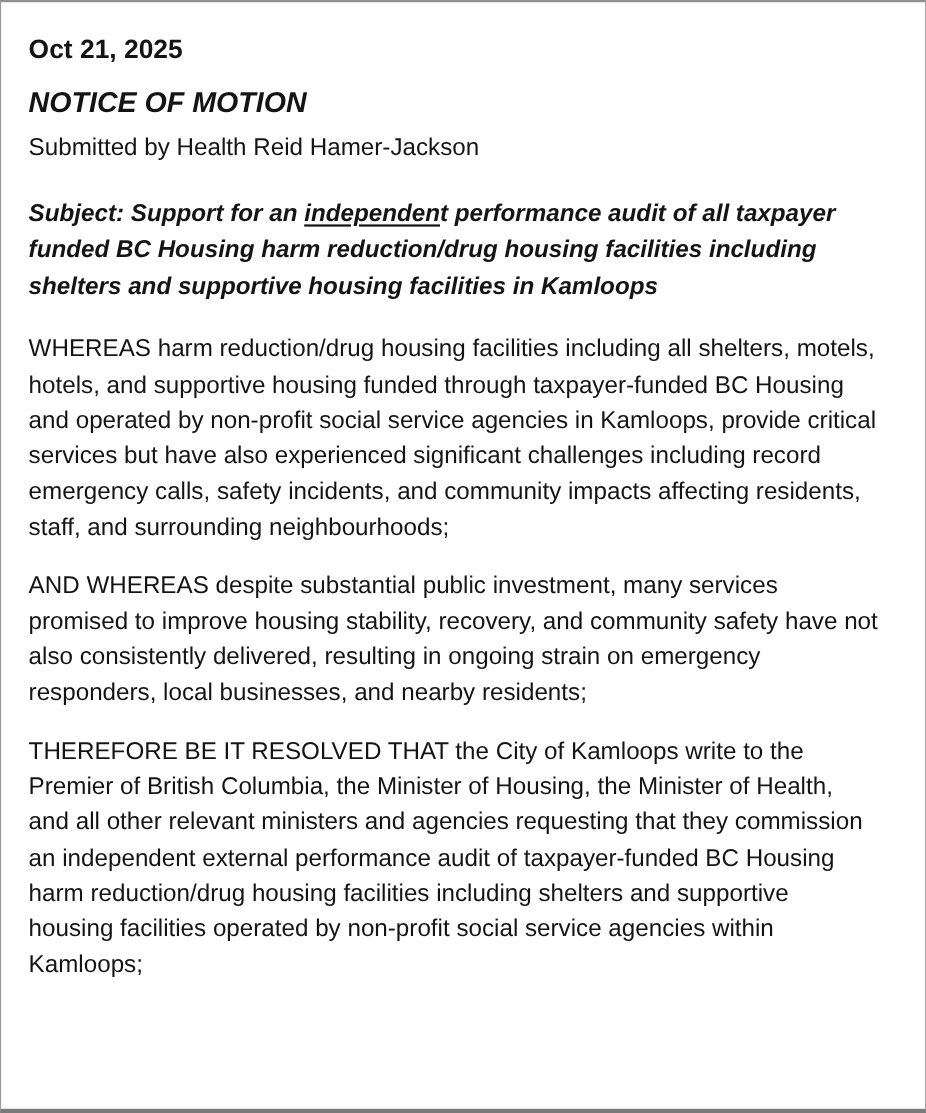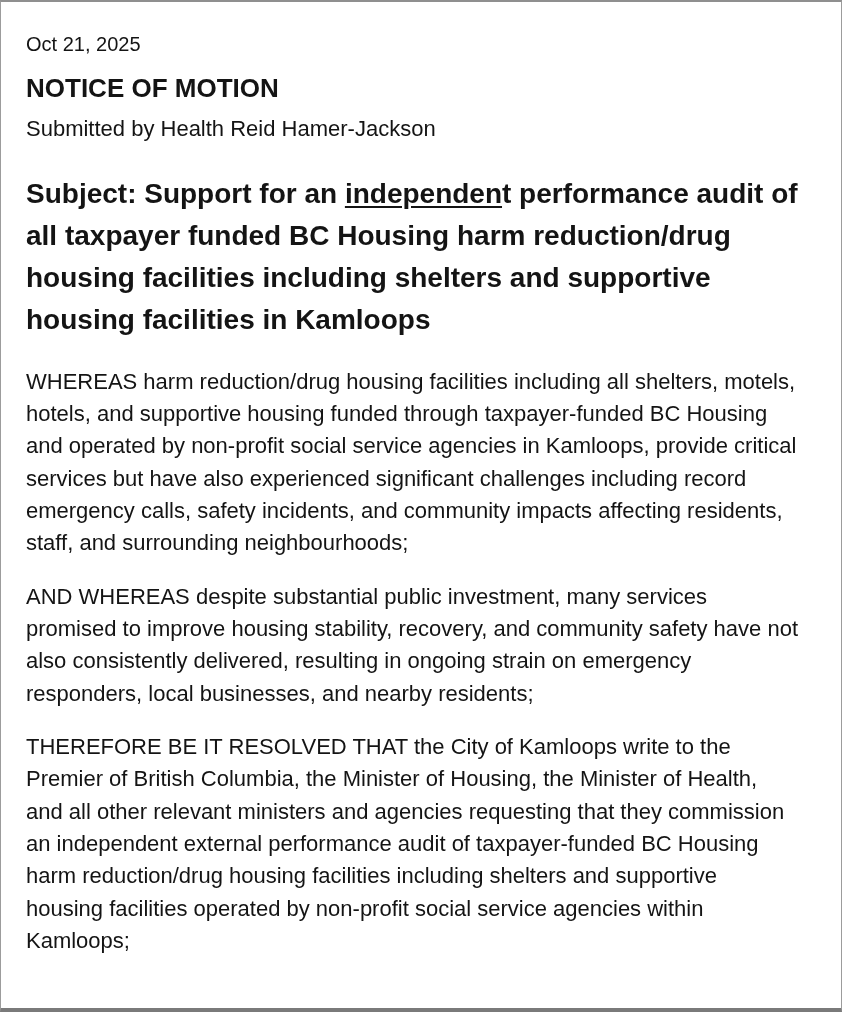--- a/index.html
+++ b/index.html
@@ -18,40 +18,42 @@
     border-right: 1px solid #9c9c9c;
     border-bottom: 4px solid #7a7a7a;
     overflow: hidden;
     font-family: "Liberation Sans", sans-serif;
     color: #141414;
   }
   .content {
     padding: 30px 42px 20px 25px;
   }
   .date {
-    font-size: 20px;
-    font-weight: 400;
+    font-size: 24px;
+    font-weight: 700;
     line-height: 1.2;
     margin: 0 0 17px 0;
   }
   .title {
     font-size: 26px;
     font-weight: 700;
     line-height: 1.2;
     margin: 0 0 11px 0;
+    font-style: italic;
   }
   .submitted {
     font-size: 22px;
     font-weight: 400;
     line-height: 1.25;
     margin: 0 0 30px 0;
   }
   .subject {
-    font-size: 28px;
+    font-size: 22px;
     font-weight: 700;
+    font-style: italic;
     line-height: 1.5;
     margin: 0 0 25px 0;
   }
   .subject .u {
     text-decoration: underline;
     text-underline-offset: 3px;
   }
   .para {
     font-size: 22px;
     font-weight: 400;

